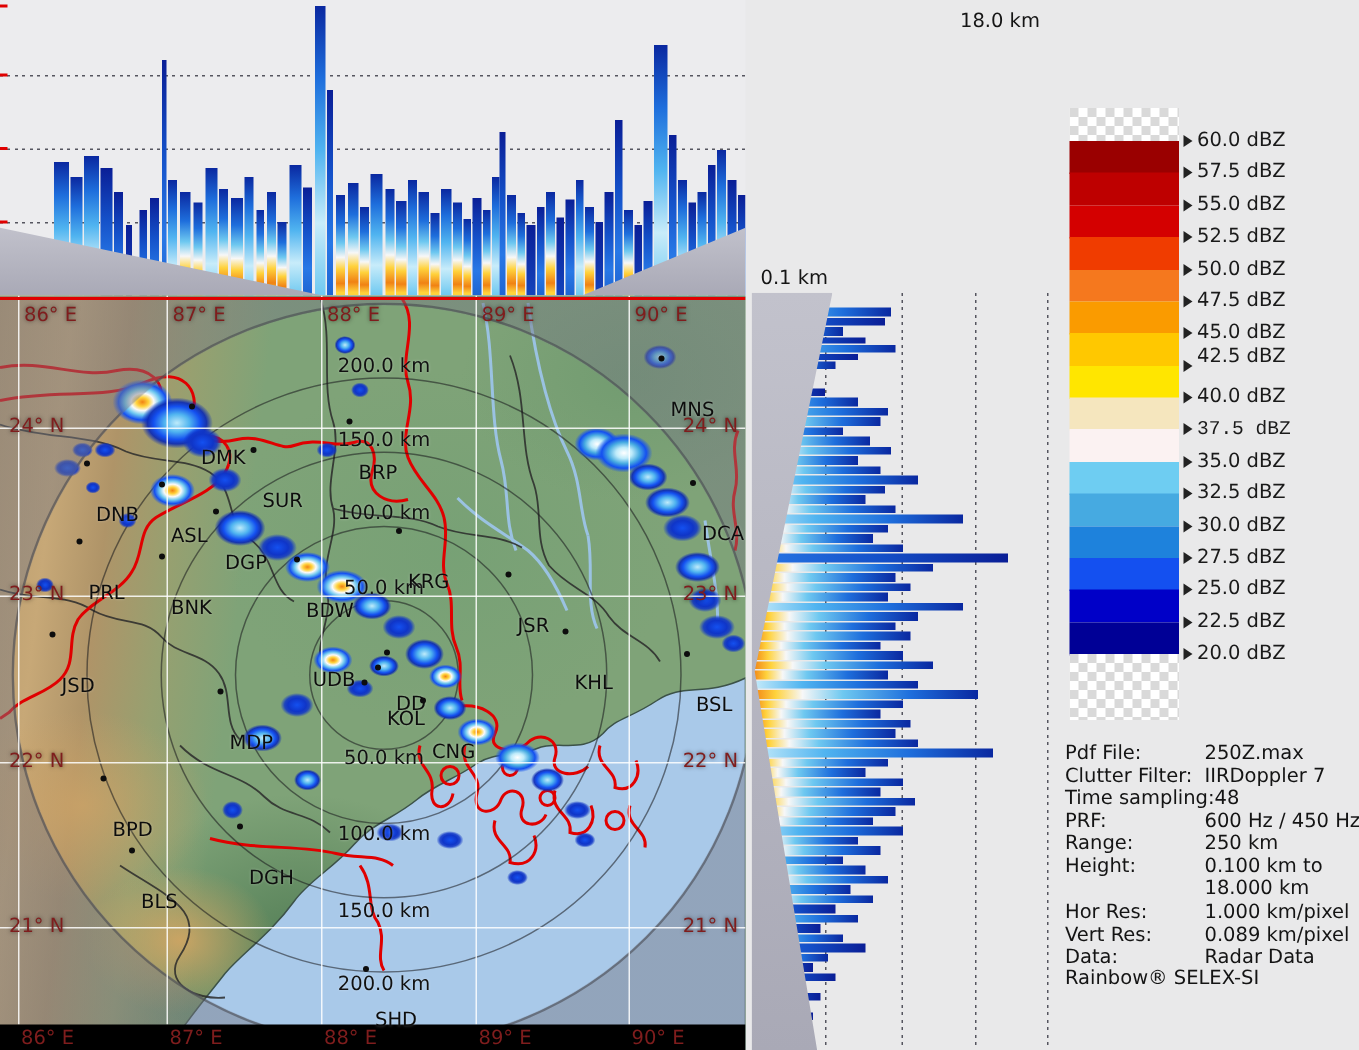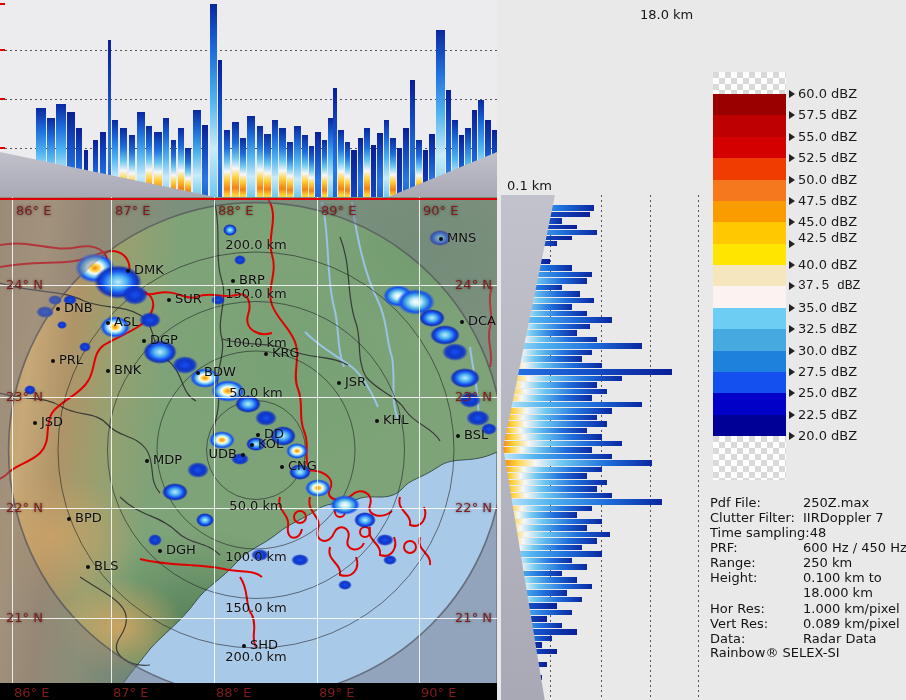--- a/index.html
+++ b/index.html
@@ -48,21 +48,21 @@
   .gridline-v{top:0;width:1px;height:486px;background:rgba(255,255,255,.85);}
   .gridline-h{left:0;width:497px;height:1px;background:rgba(255,255,255,.85);}
   #bottom-strip{left:0;top:486px;width:497px;height:17px;background:#000;}
   .latlon{color:#7f1d1d;font-size:13px;text-shadow:0 0 3px rgba(0,0,0,.55);white-space:nowrap;}
   .ring-label{width:110px;text-align:center;color:#111;font-size:13px;
     text-shadow:0 0 2px rgba(255,255,255,.35);white-space:nowrap;}
   .city{position:absolute;}
   .city .dot{position:absolute;left:-2px;top:-2px;width:4px;height:4px;background:#0d0d0d;border-radius:50%;}
   .city .lbl{position:absolute;top:-9px;color:#0d0d0d;font-size:13px;white-space:nowrap;
     text-shadow:0 0 2px rgba(255,255,255,.3);}
-  .city .lbl.r{left:6px;}
+  .city .lbl.r{left:6px;margin-top:36px;}
   .city .lbl.l{right:6px;}
   #map-topline{left:0;top:1px;width:497px;height:2px;background:#e00000;}
   
   #legend{left:706px;top:0;width:200px;height:700px;}
   .legend-title{left:0;width:200px;text-align:center;color:#111;font-size:15px;white-space:nowrap;}
   #colorbar{left:7px;top:72px;width:73px;height:408px;}
   .cb-block{position:absolute;left:0;width:73px;}
   .checker{background:repeating-conic-gradient(#ffffff 0% 25%,#d9d9d9 0% 50%);background-size:12px 12px;}
   .cb-label{position:absolute;left:92px;color:#1a1a1a;font-size:13px;white-space:nowrap;}
   .cb-arrow{position:absolute;left:83px;width:0;height:0;

